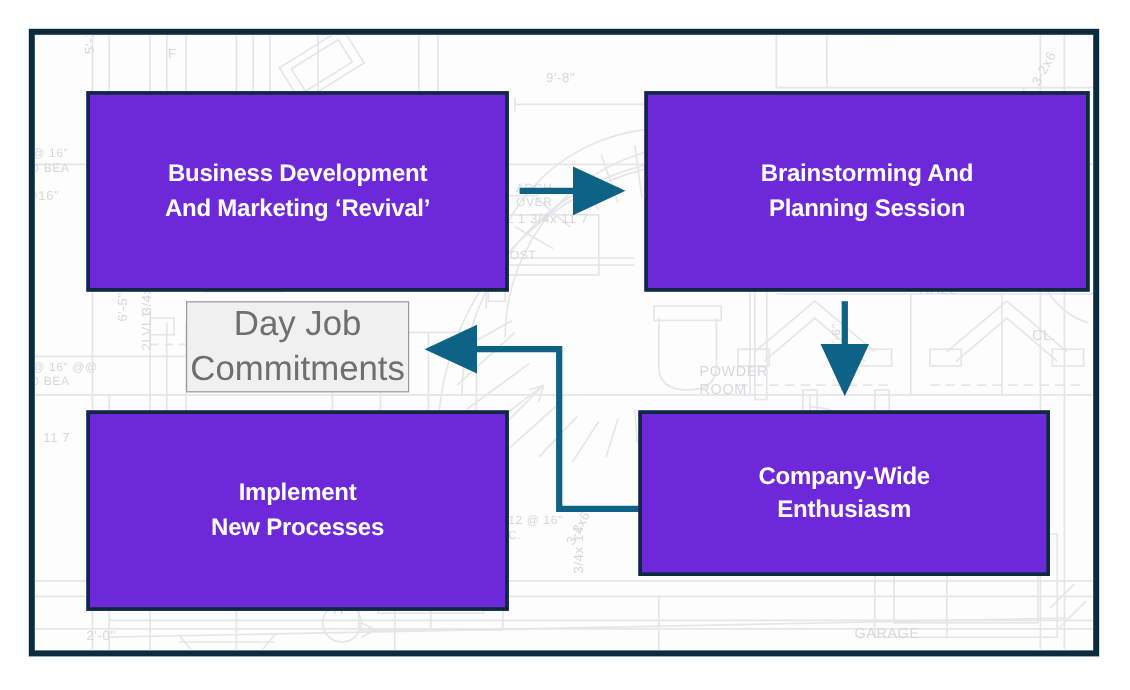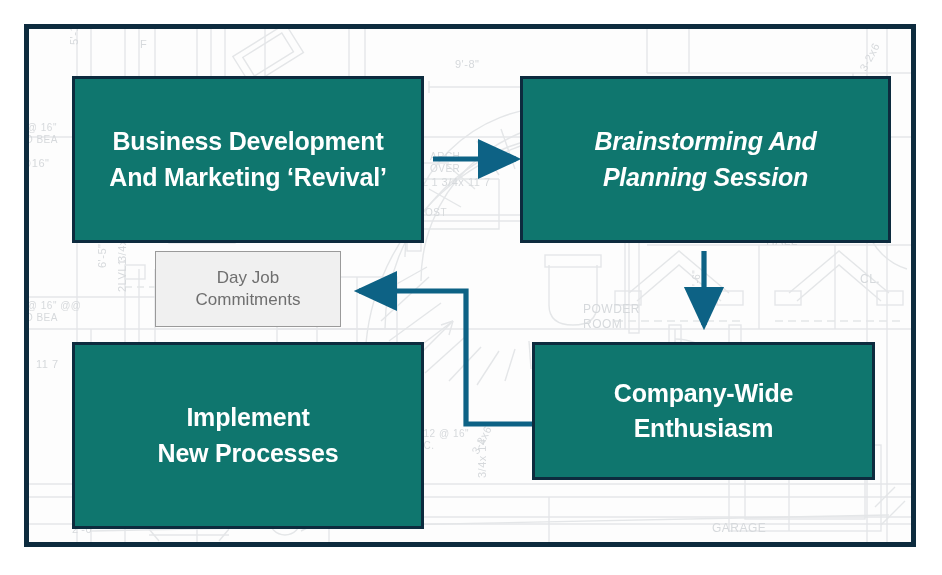--- a/index.html
+++ b/index.html
@@ -48,48 +48,48 @@
   .node {
     position: absolute;
     box-sizing: border-box;
     display: flex;
     align-items: center;
     justify-content: center;
     text-align: center;
   }
 
   .node-primary {
-    background: #0f766e;
+    background: #6d28d9;
     border: 3px solid #0d2b3e;
     color: #ffffff;
     font-weight: bold;
-    font-size: 25px;
+    font-size: 20px;
     line-height: 1.42;
     letter-spacing: -0.2px;
   }
 
   .node-muted {
     background: #f0f0f0;
     border: 1.5px solid #9a9a9a;
     color: #6f6f6f;
     font-weight: normal;
-    font-size: 17px;
+    font-size: 29px;
     line-height: 1.32;
   }
 
   .node-label {
     display: block;
     white-space: pre-line;
     padding: 0 10px;
   }
 
   
   #node-business   { left: 43px;  top: 47px;  width: 352px; height: 167px; }
-  #node-brainstorm { left: 491px; top: 47px;  width: 371px; height: 167px; font-style: italic; }
-  #node-implement  { left: 43px;  top: 313px; width: 352px; height: 187px; }
+  #node-brainstorm { left: 508px; top: 47px;  width: 371px; height: 167px; }
+  #node-implement  { left: 43px;  top: 313px; width: 352px; height: 167px; }
   #node-company    { left: 503px; top: 313px; width: 343px; height: 138px; }
   #node-dayjob     { left: 126px; top: 222px; width: 186px; height: 76px; }
 
   
   #connectors {
     position: absolute;
     left: 0;
     top: 0;
     width: 100%;
     height: 100%;

